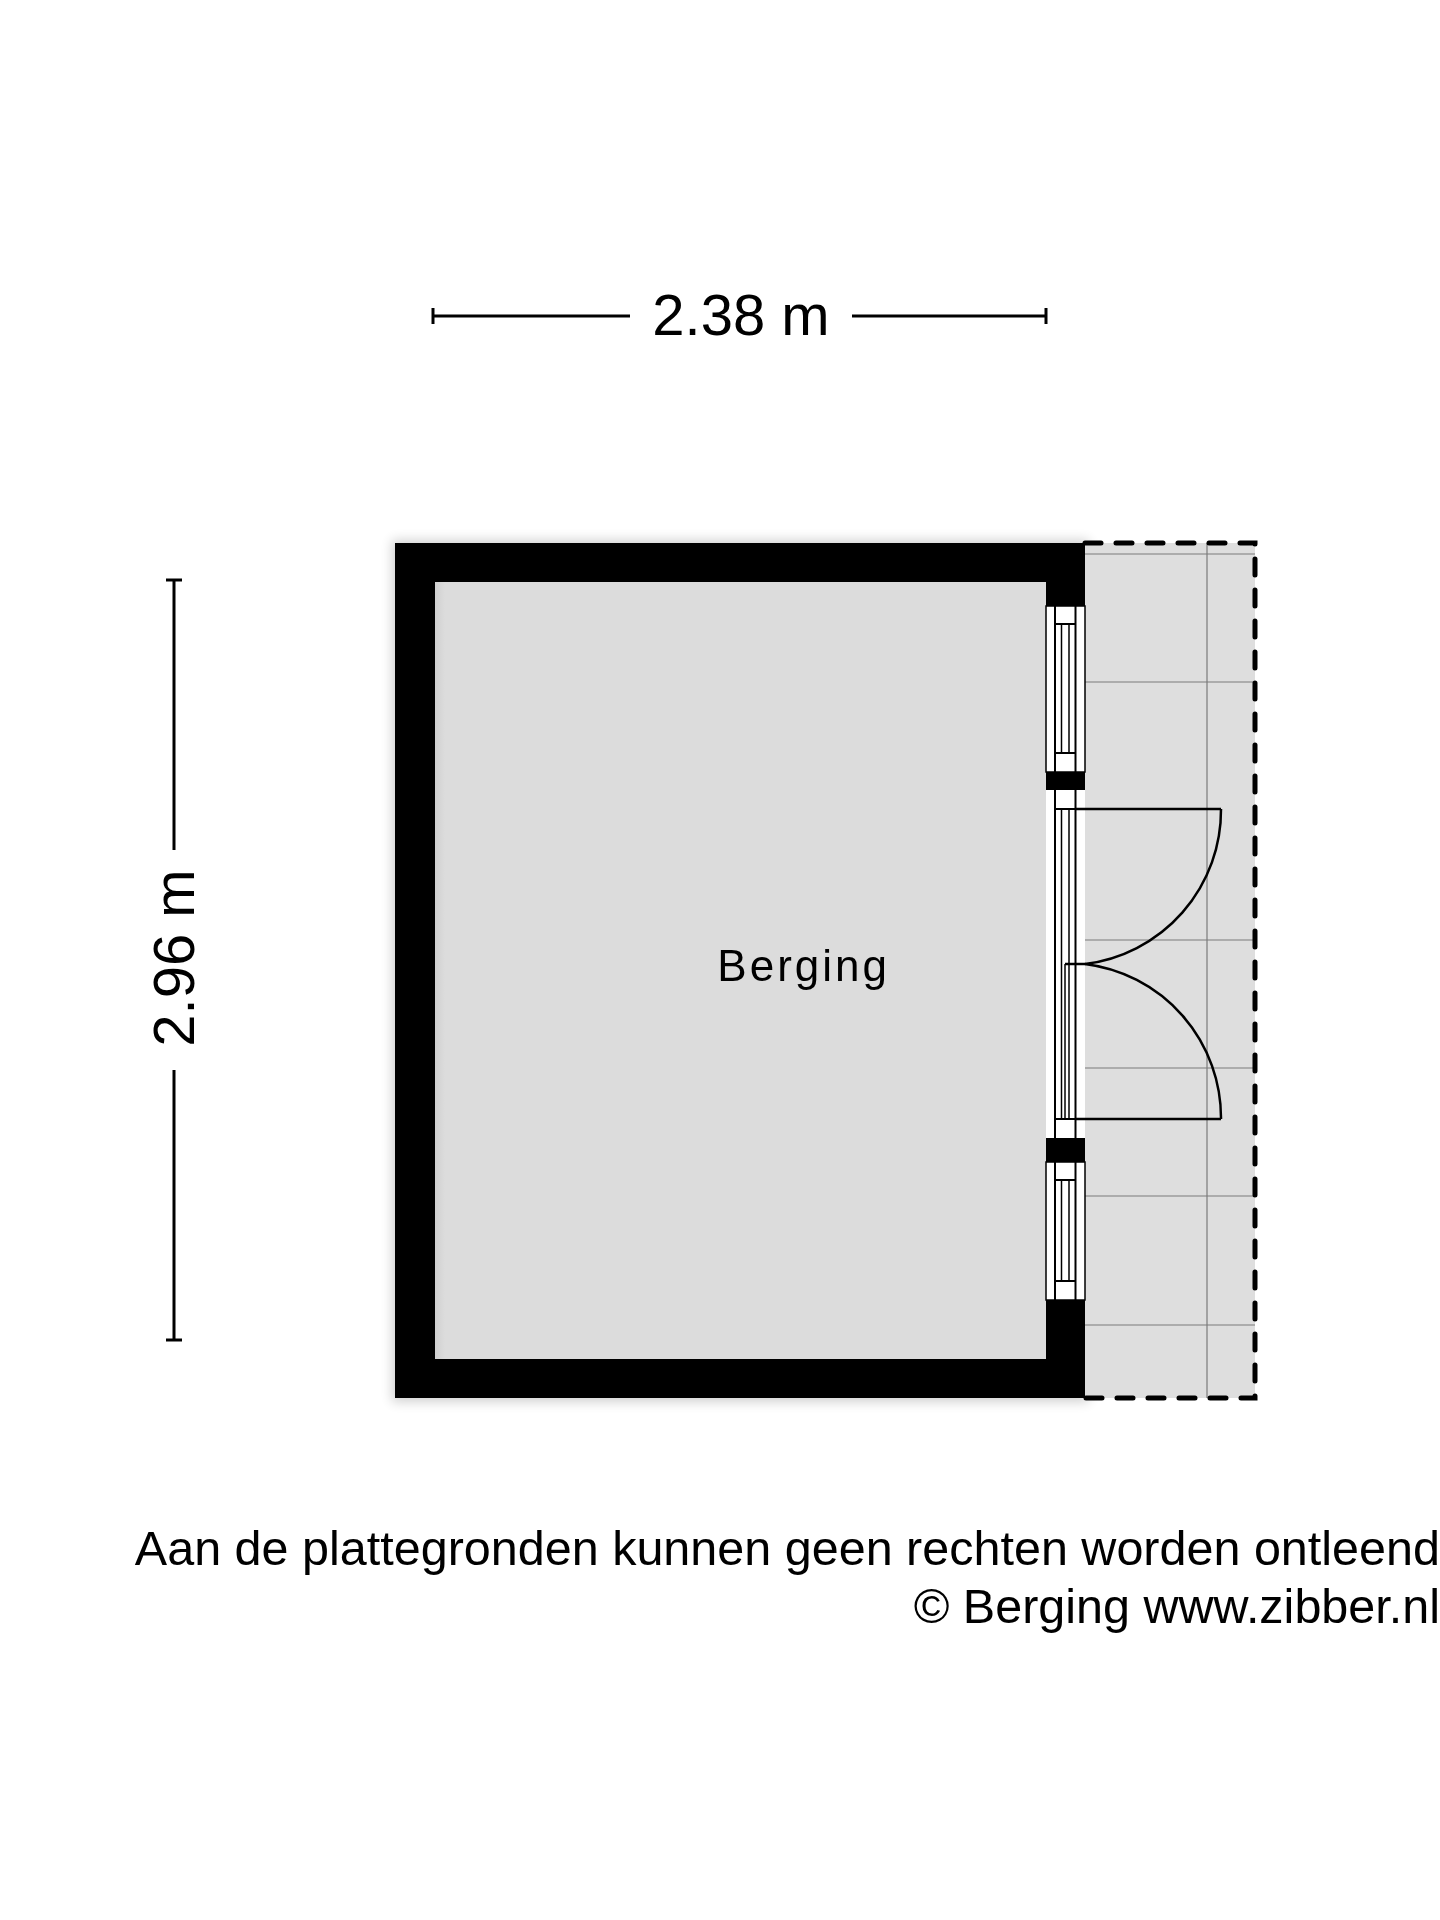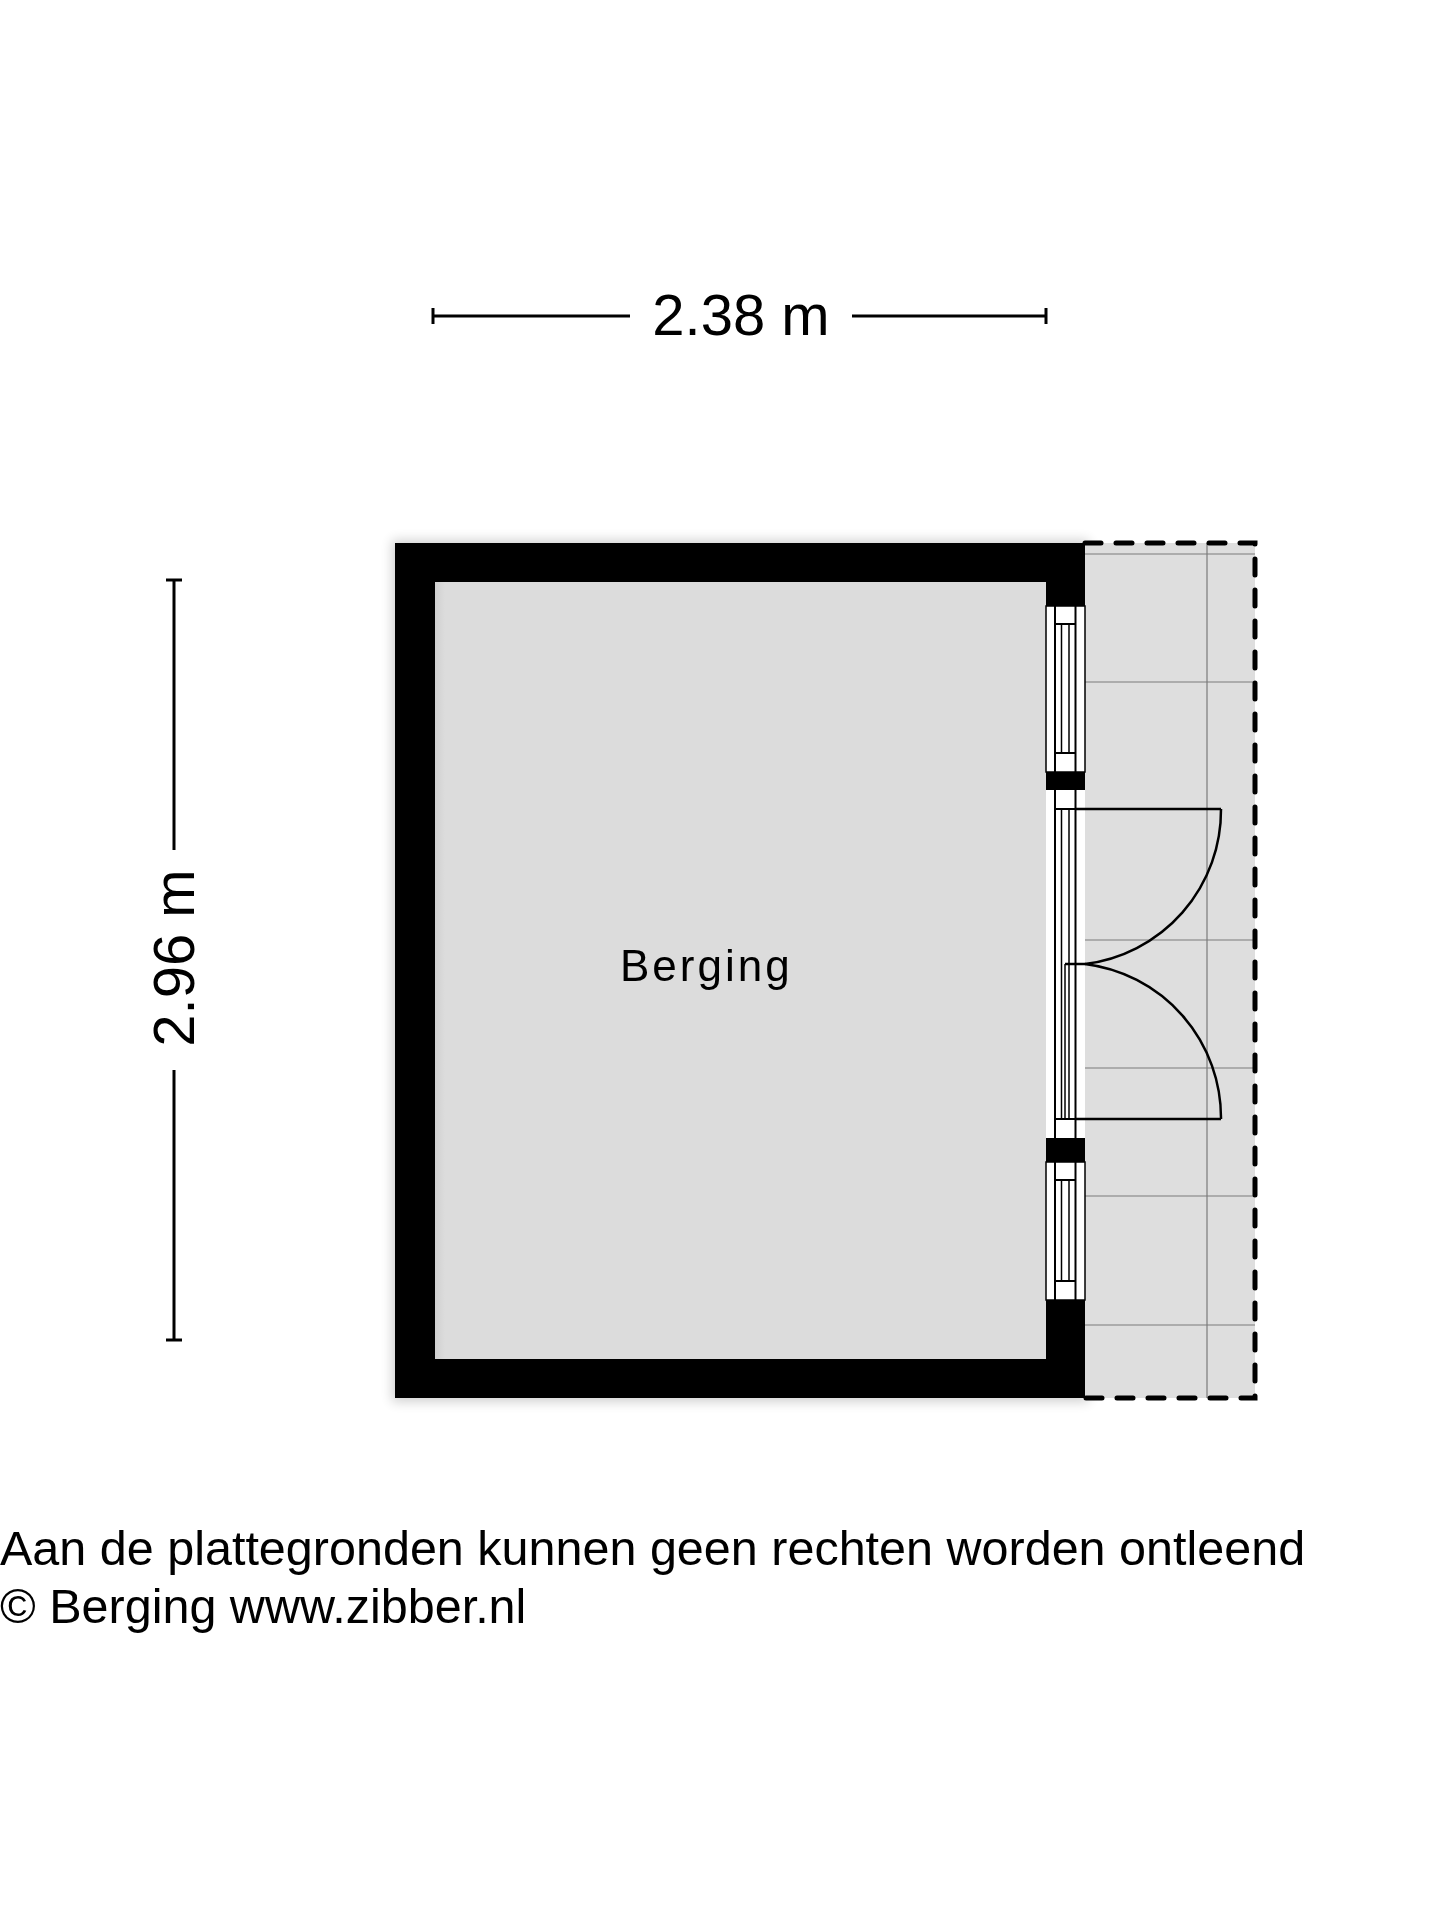--- a/index.html
+++ b/index.html
@@ -4,24 +4,24 @@
 <style>
   html, body { margin: 0; padding: 0; background: #ffffff; }
   body { width: 1440px; height: 1920px; position: relative; overflow: hidden;
          font-family: "Liberation Sans", sans-serif; color: #000; }
   svg.plan { position: absolute; left: 0; top: 0; width: 1440px; height: 1920px; }
   .dim-text { position: absolute; font-family: "Liberation Sans", sans-serif;
               font-size: 58px; line-height: 1; white-space: nowrap; color: #000; }
   .dim-h { left: 641px; top: 286px; width: 200px; text-align: center; }
   .dim-v { left: 174px; top: 958px; transform: translate(-50%, -50%) rotate(-90deg);
            transform-origin: center center; }
-  .room-label { position: absolute; left: 620px; top: 944px; width: 270px; text-align: left;
+  .room-label { position: absolute; left: 620px; top: 944px; width: 270px; text-align: right;
                 font-family: "Liberation Sans", sans-serif; font-size: 44px; letter-spacing: 3px;
                 line-height: 1; color: #000; }
-  .footer { position: absolute; left: 0; width: 1440px; text-align: left;
+  .footer { position: absolute; left: 0; width: 1440px; text-align: right;
             font-family: "Liberation Sans", sans-serif; font-size: 48.5px; line-height: 1;
             color: #000; white-space: nowrap; }
   .footer-1 { top: 1524px; }
   .footer-2 { top: 1582px; }
 </style>
 </head>
 <body>
 
 <svg class="plan" viewBox="0 0 1440 1920" xmlns="http://www.w3.org/2000/svg">
   <defs>

